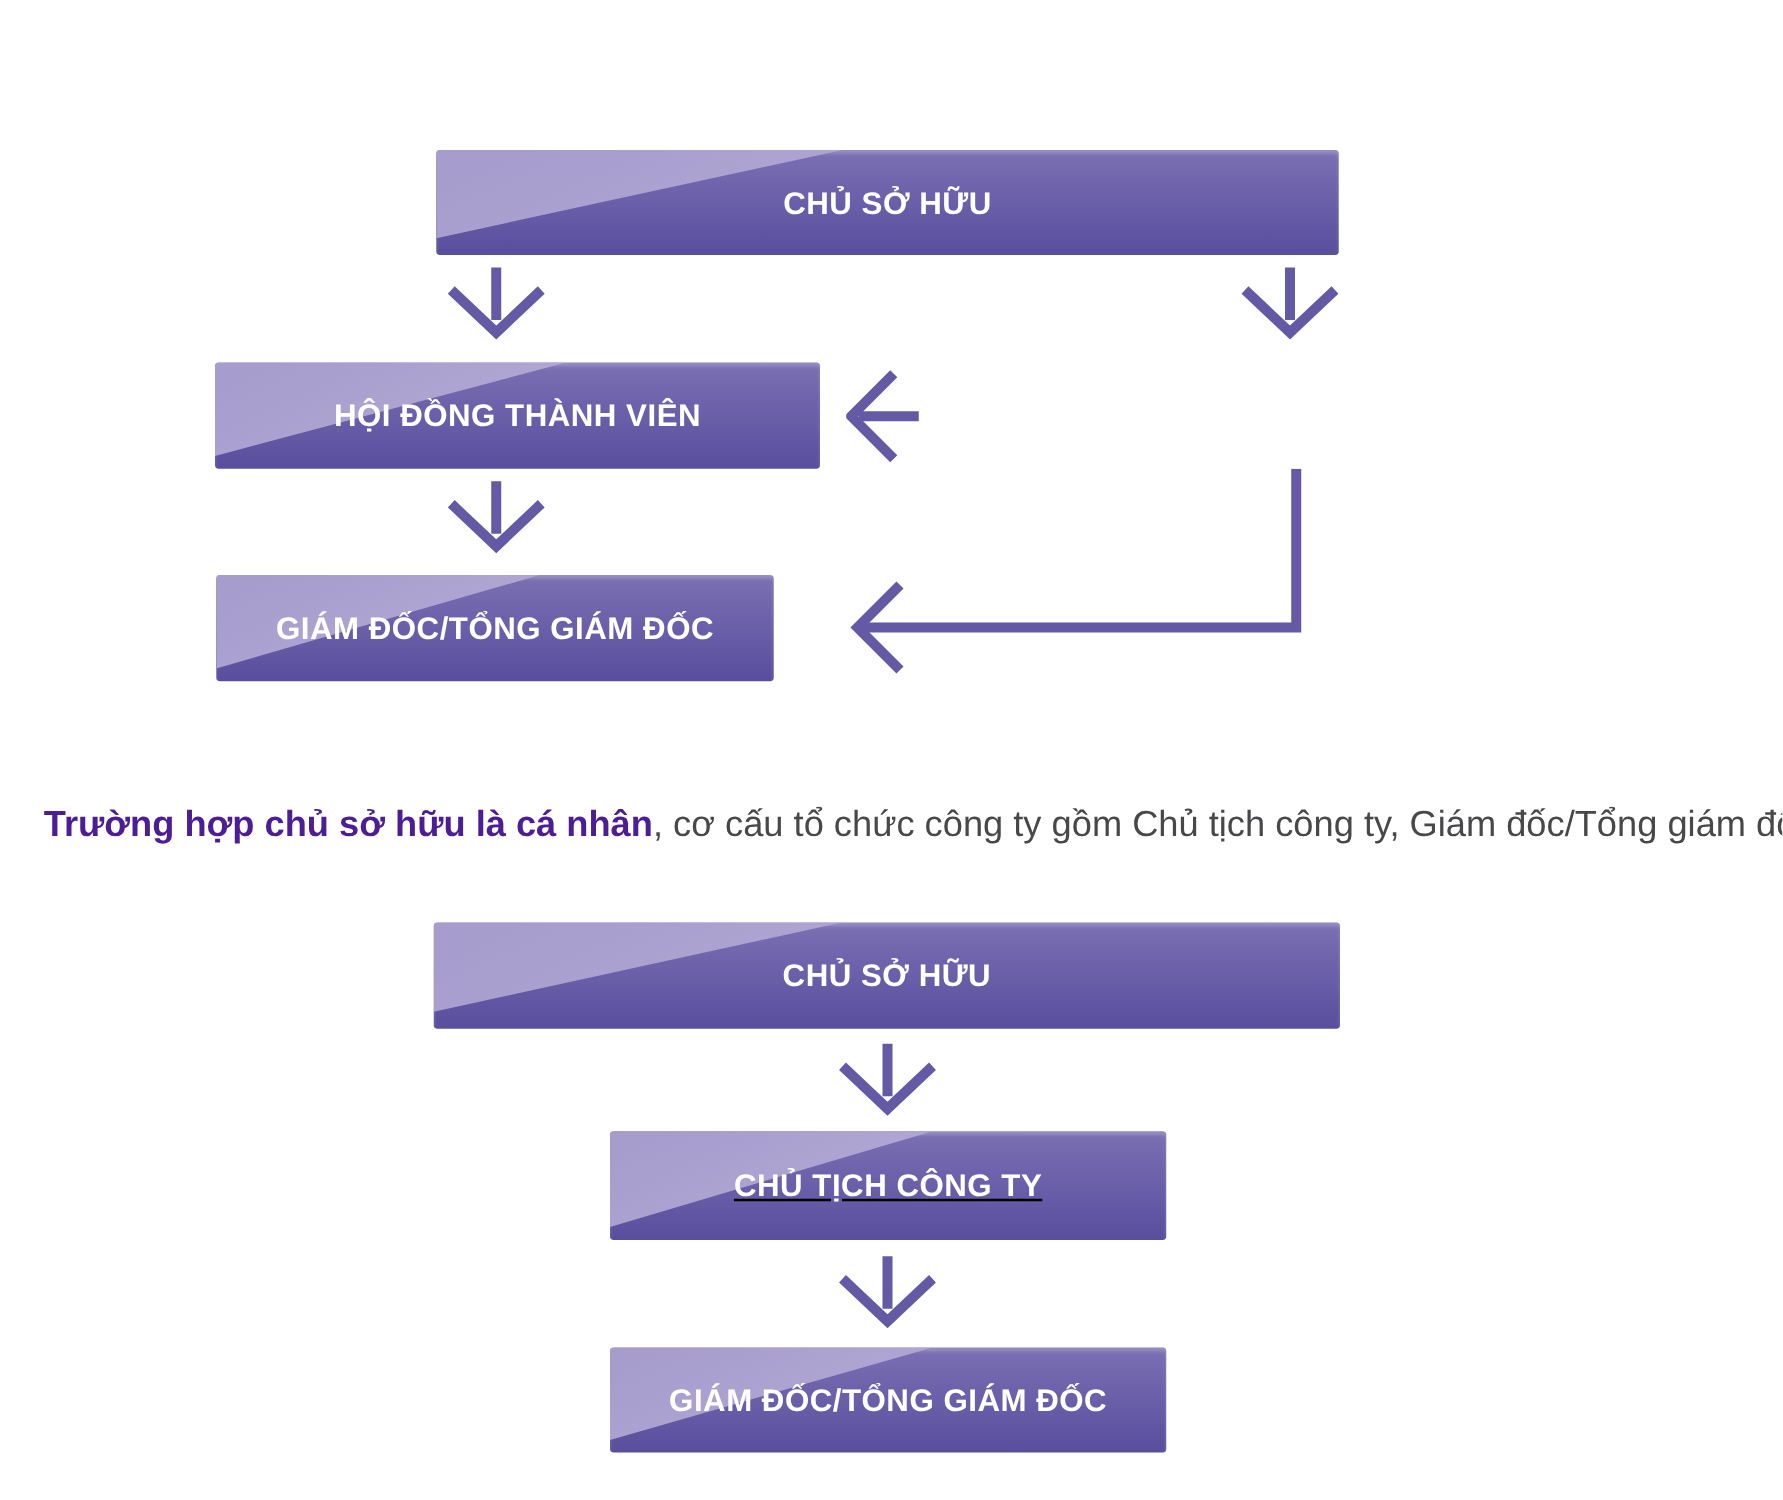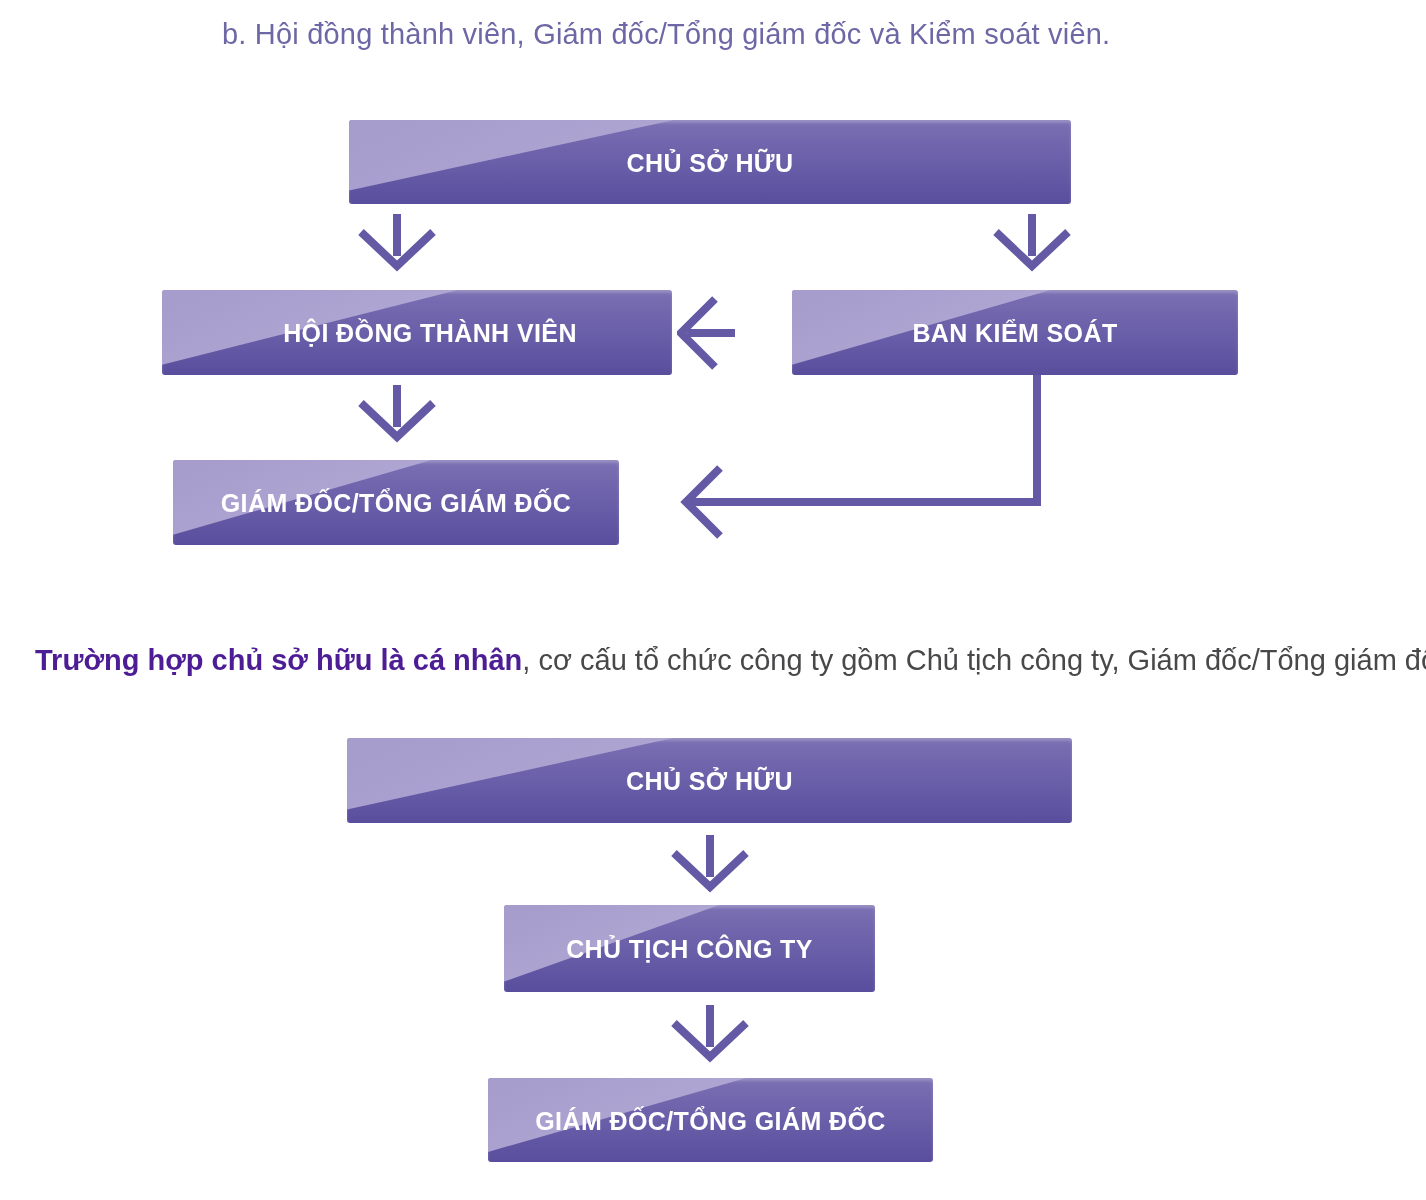--- a/index.html
+++ b/index.html
@@ -73,57 +73,52 @@
   .arrow {
     position: absolute;
   }
   .arrow svg { display: block; }
 </style>
 </head>
 <body>
 
 <div class="canvas">
 
-  <div class="heading">b. Hội đồng thành viên, Giám đốc/Tổng giám đốc và Kiểm soát viên.</div>
 
   <div class="node wide" style="left:349px; top:120px; width:722px; height:84px;">
     <div class="sheen"></div>
     <div class="label">CHỦ SỞ HỮU</div>
   </div>
 
   <div class="arrow" style="left:357px; top:212px;">
     <svg width="80" height="60" viewBox="0 0 80 60" fill="none">
       <path d="M40,2 L40,44" stroke="#6459a4" stroke-width="8"></path>
       <path d="M4,20 L40,54 L76,20" stroke="#6459a4" stroke-width="8" stroke-linejoin="miter" fill="none"></path>
     </svg>
   </div>
 
   <div class="arrow" style="left:992px; top:212px;">
     <svg width="80" height="60" viewBox="0 0 80 60" fill="none">
       <path d="M40,2 L40,44" stroke="#6459a4" stroke-width="8"></path>
       <path d="M4,20 L40,54 L76,20" stroke="#6459a4" stroke-width="8" stroke-linejoin="miter" fill="none"></path>
     </svg>
   </div>
 
-  <div class="node narrow" style="left:162px; top:290px; width:484px; height:85px;padding-left:26px;">
+  <div class="node narrow" style="left:172px; top:290px; width:484px; height:85px;">
     <div class="sheen"></div>
     <div class="label">HỘI ĐỒNG THÀNH VIÊN</div>
   </div>
 
   <div class="arrow" style="left:677px; top:295px;">
     <svg width="62" height="76" viewBox="0 0 62 76" fill="none">
       <path d="M10,38 L58,38" stroke="#6459a4" stroke-width="8"></path>
       <path d="M38,4 L4,38 L38,72" stroke="#6459a4" stroke-width="8" stroke-linejoin="miter" fill="none"></path>
     </svg>
   </div>
 
-  <div class="node narrow" style="left:792px; top:290px; width:446px; height:85px;">
-    <div class="sheen"></div>
-    <div class="label">BAN KIỂM SOÁT</div>
-  </div>
 
   <div class="arrow" style="left:357px; top:383px;">
     <svg width="80" height="60" viewBox="0 0 80 60" fill="none">
       <path d="M40,2 L40,44" stroke="#6459a4" stroke-width="8"></path>
       <path d="M4,20 L40,54 L76,20" stroke="#6459a4" stroke-width="8" stroke-linejoin="miter" fill="none"></path>
     </svg>
   </div>
 
   <div class="node narrow" style="left:173px; top:460px; width:446px; height:85px;">
     <div class="sheen"></div>
@@ -146,21 +141,21 @@
     <div class="label">CHỦ SỞ HỮU</div>
   </div>
 
   <div class="arrow" style="left:670px; top:833px;">
     <svg width="80" height="60" viewBox="0 0 80 60" fill="none">
       <path d="M40,2 L40,44" stroke="#6459a4" stroke-width="8"></path>
       <path d="M4,20 L40,54 L76,20" stroke="#6459a4" stroke-width="8" stroke-linejoin="miter" fill="none"></path>
     </svg>
   </div>
 
-  <div class="node narrow" style="left:504px; top:905px; width:371px; height:87px;">
+  <div class="node narrow" style="left:488px; top:905px; width:445px; height:87px;text-decoration:underline;">
     <div class="sheen"></div>
     <div class="label">CHỦ TỊCH CÔNG TY</div>
   </div>
 
   <div class="arrow" style="left:670px; top:1003px;">
     <svg width="80" height="60" viewBox="0 0 80 60" fill="none">
       <path d="M40,2 L40,44" stroke="#6459a4" stroke-width="8"></path>
       <path d="M4,20 L40,54 L76,20" stroke="#6459a4" stroke-width="8" stroke-linejoin="miter" fill="none"></path>
     </svg>
   </div>

